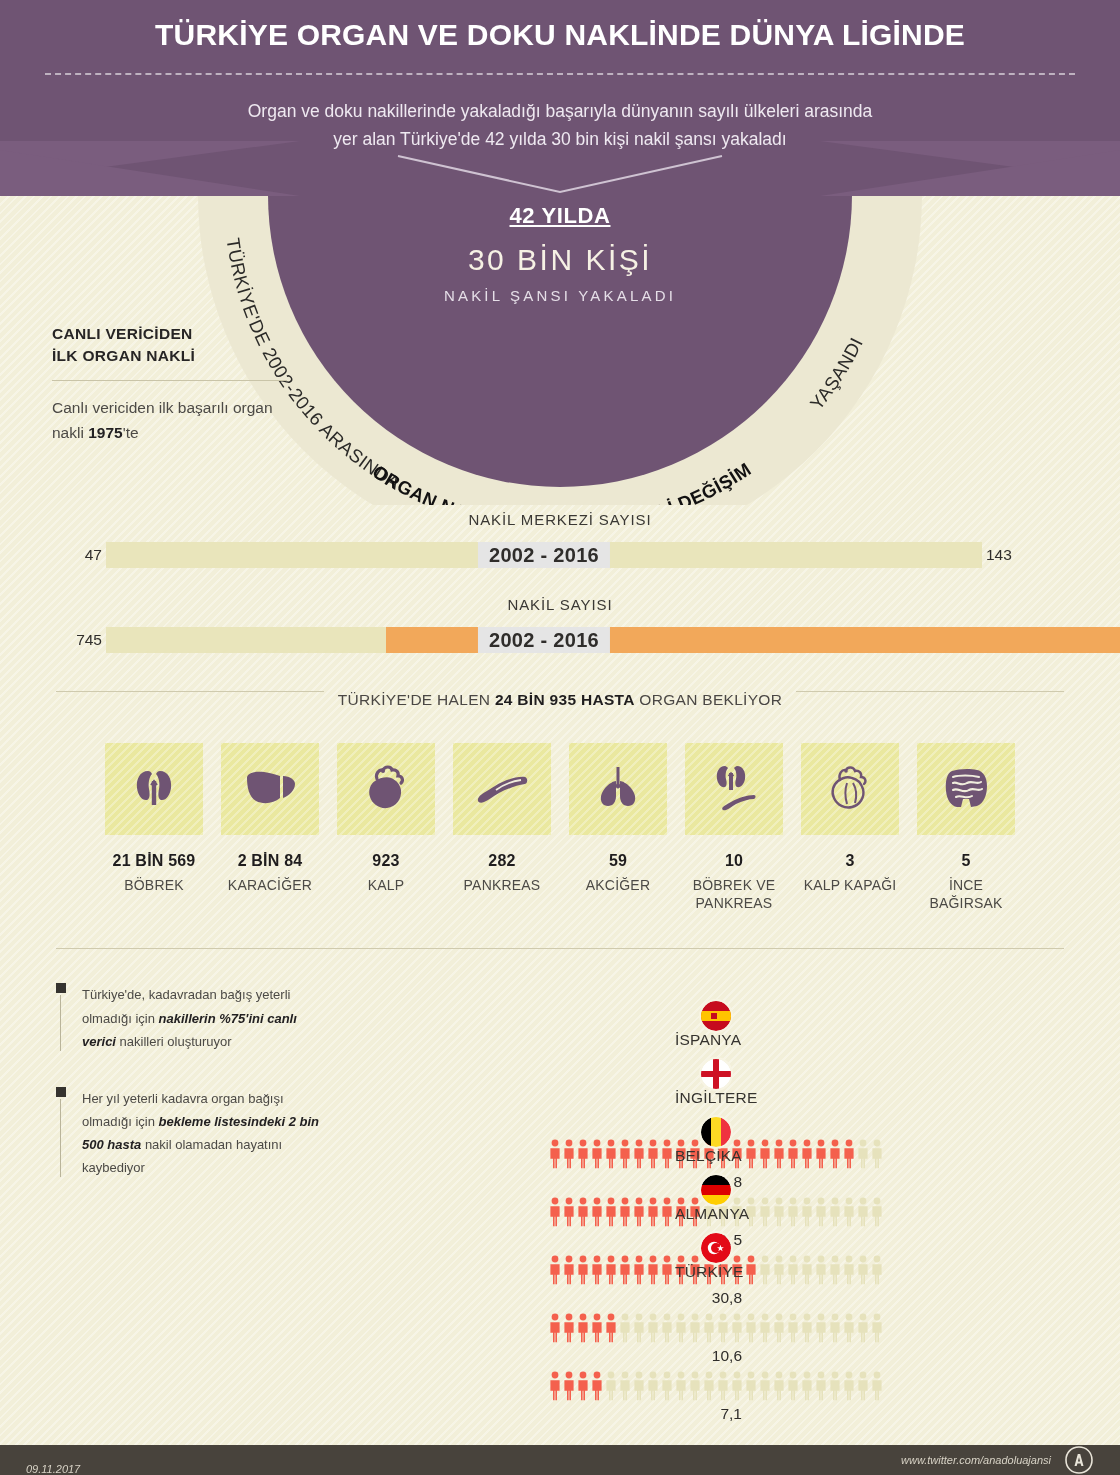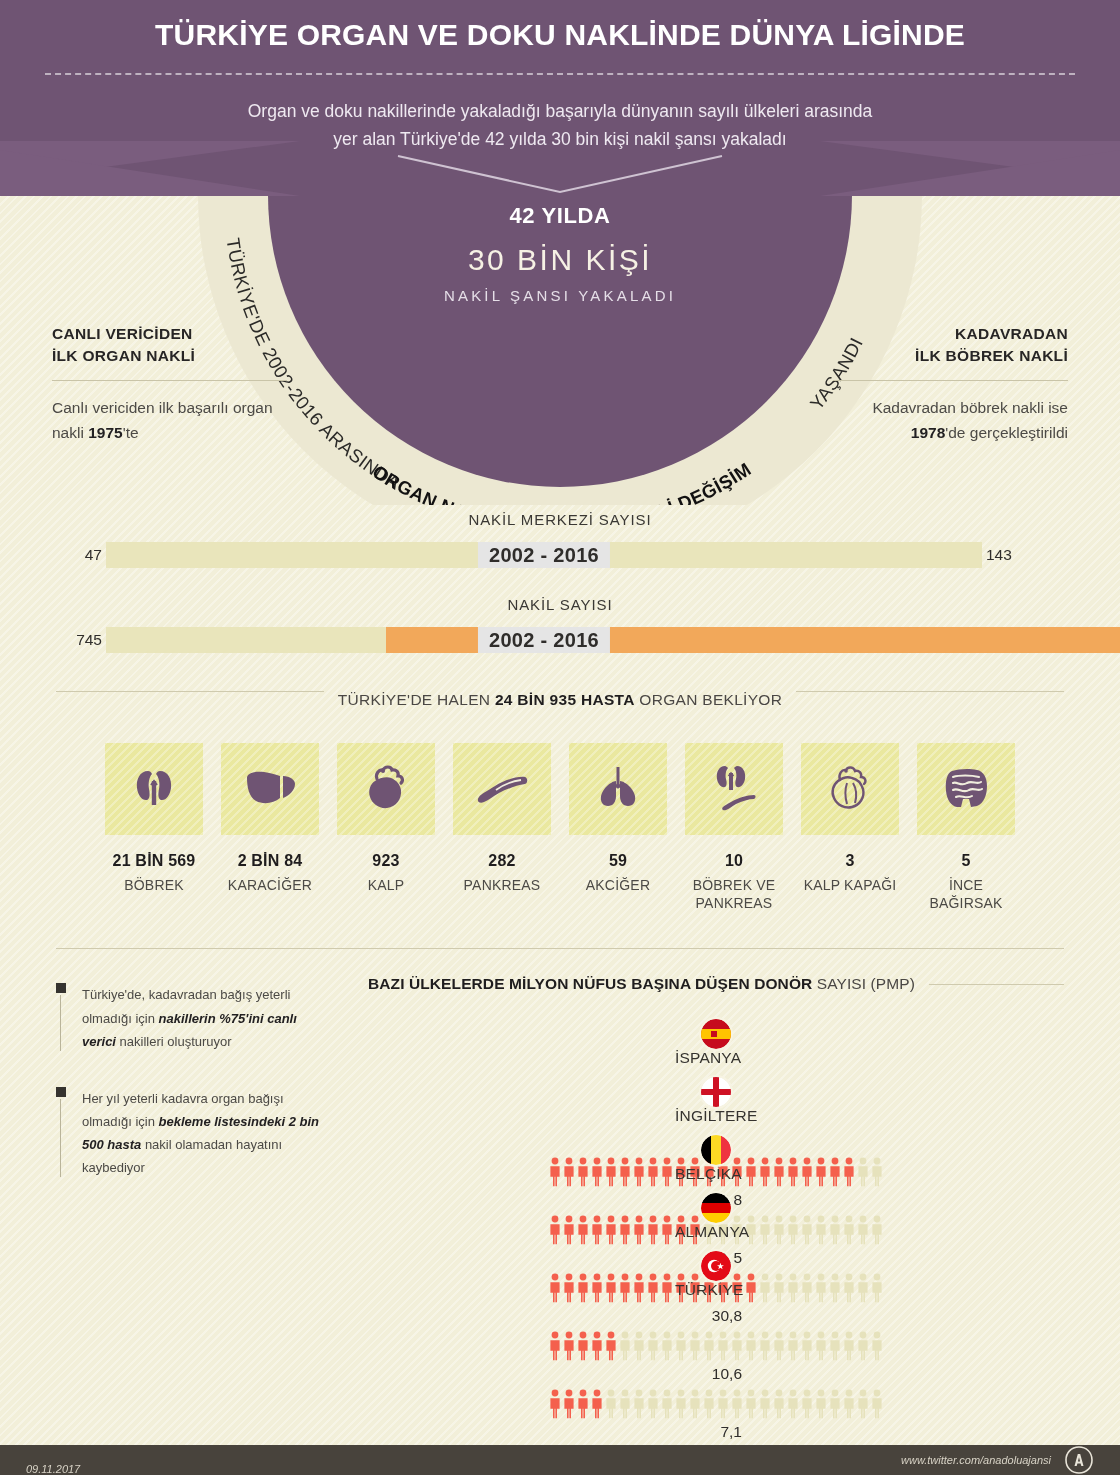--- a/index.html
+++ b/index.html
@@ -66,20 +66,21 @@
     position: absolute;
     left: 50%; transform: translateX(-50%);
     top: 8px;
     width: 420px;
     text-align: center;
     z-index: 5;
   }
   .hero-42 {
     color: #ffffff; font-size: 22px; font-weight: bold;
     letter-spacing: .6px;
+    text-decoration: underline;
   }
   .hero-30 {
     color: #f6f1e4; font-size: 30px; font-weight: 300;
     letter-spacing: 2.5px; margin-top: 14px;
   }
   .hero-nakil {
     color: #e6dfe8; font-size: 15px; letter-spacing: 3.2px;
     margin-top: 10px;
   }
 
@@ -271,28 +272,20 @@
 
     <div class="side left">
       <h3>
         <span>CANLI VERİCİDEN</span><br>
         <span>İLK ORGAN NAKLİ</span>
       </h3>
       <div class="side-rule"></div>
       <p><span>Canlı vericiden ilk başarılı organ nakli </span><b>1975</b><span>'te</span></p>
     </div>
 
-    <div class="side right">
-      <h3>
-        <span>KADAVRADAN</span><br>
-        <span>İLK BÖBREK NAKLİ</span>
-      </h3>
-      <div class="side-rule"></div>
-      <p><span>Kadavradan böbrek nakli ise </span><b>1978</b><span>'de gerçekleştirildi</span></p>
-    </div>
   </div>
 
   <div class="bars">
 
     <div class="bar-title">NAKİL MERKEZİ SAYISI</div>
     <div class="bar-row">
       <div class="bar-endlabel l">47</div>
       <div class="bar-track">
         <div class="bar-fill-left" style="width:2%"></div>
         <div class="bar-fill-right" style="width:4%"></div>
@@ -427,24 +420,20 @@
         <div class="note">
           <div class="note-bar">
        <div class="note-sq"></div>
        <div class="note-line"></div>
      </div>
      <p><span>Her yıl yeterli kadavra organ bağışı olmadığı için </span><i>bekleme listesindeki 2 bin 500 hasta</i><span> nakil olamadan hayatını kaybediyor</span></p>
         </div>
       </div>
 
     <div class="pmp">
-      <div class="pmp-head">
-        <div class="t"><b>BAZI ÜLKELERDE MİLYON NÜFUS BAŞINA DÜŞEN DONÖR</b><span> SAYISI (PMP)</span></div>
-        <div class="ln"></div>
-      </div>
       <div class="pmp-rows" id="pmpRows">
           <div class="pmp-row">
             <span class="flag"><svg width="30" height="30" viewBox="0 0 30 30">
                 <circle cx="15" cy="15" r="15" fill="#c60b1e"></circle>
                 <rect x="0" y="10" width="30" height="10" fill="#ffc400"></rect>
                 <rect x="10" y="12" width="6" height="6" fill="#c60b1e"></rect>
               </svg></span>
      <span class="cname">İSPANYA</span>
      <span class="people">
               <span><svg width="12" height="30" viewBox="0 0 12 30">

